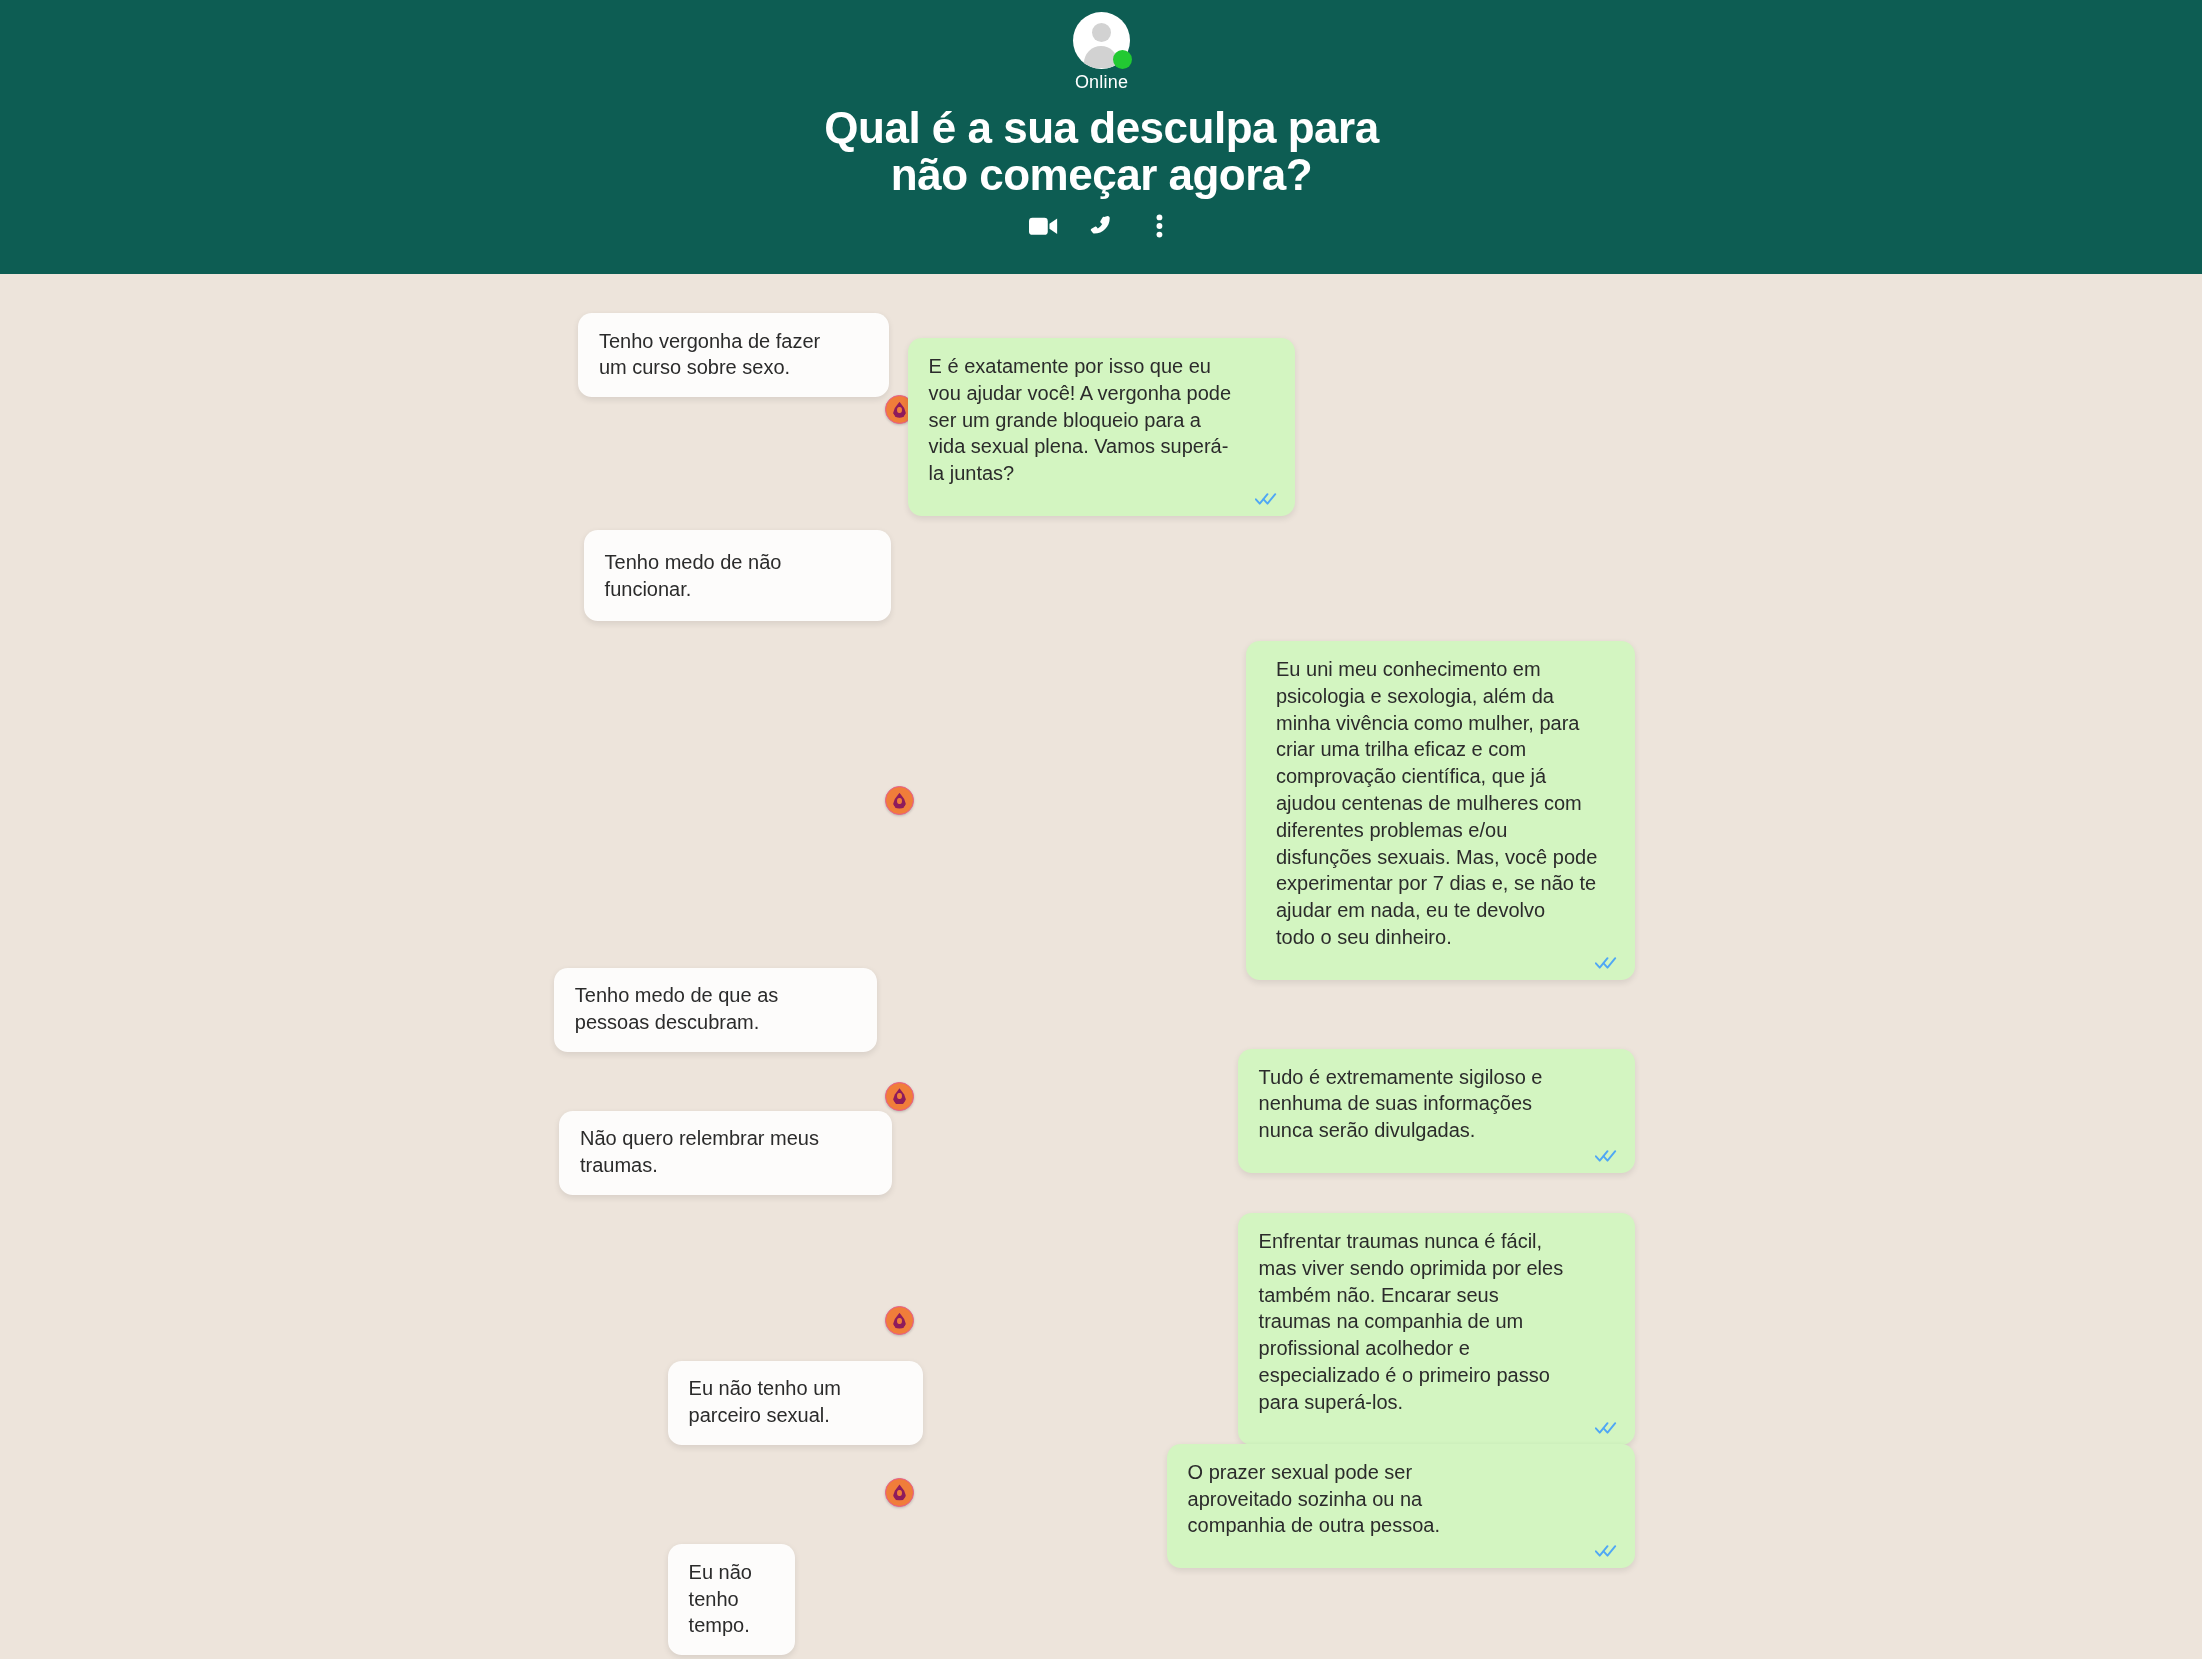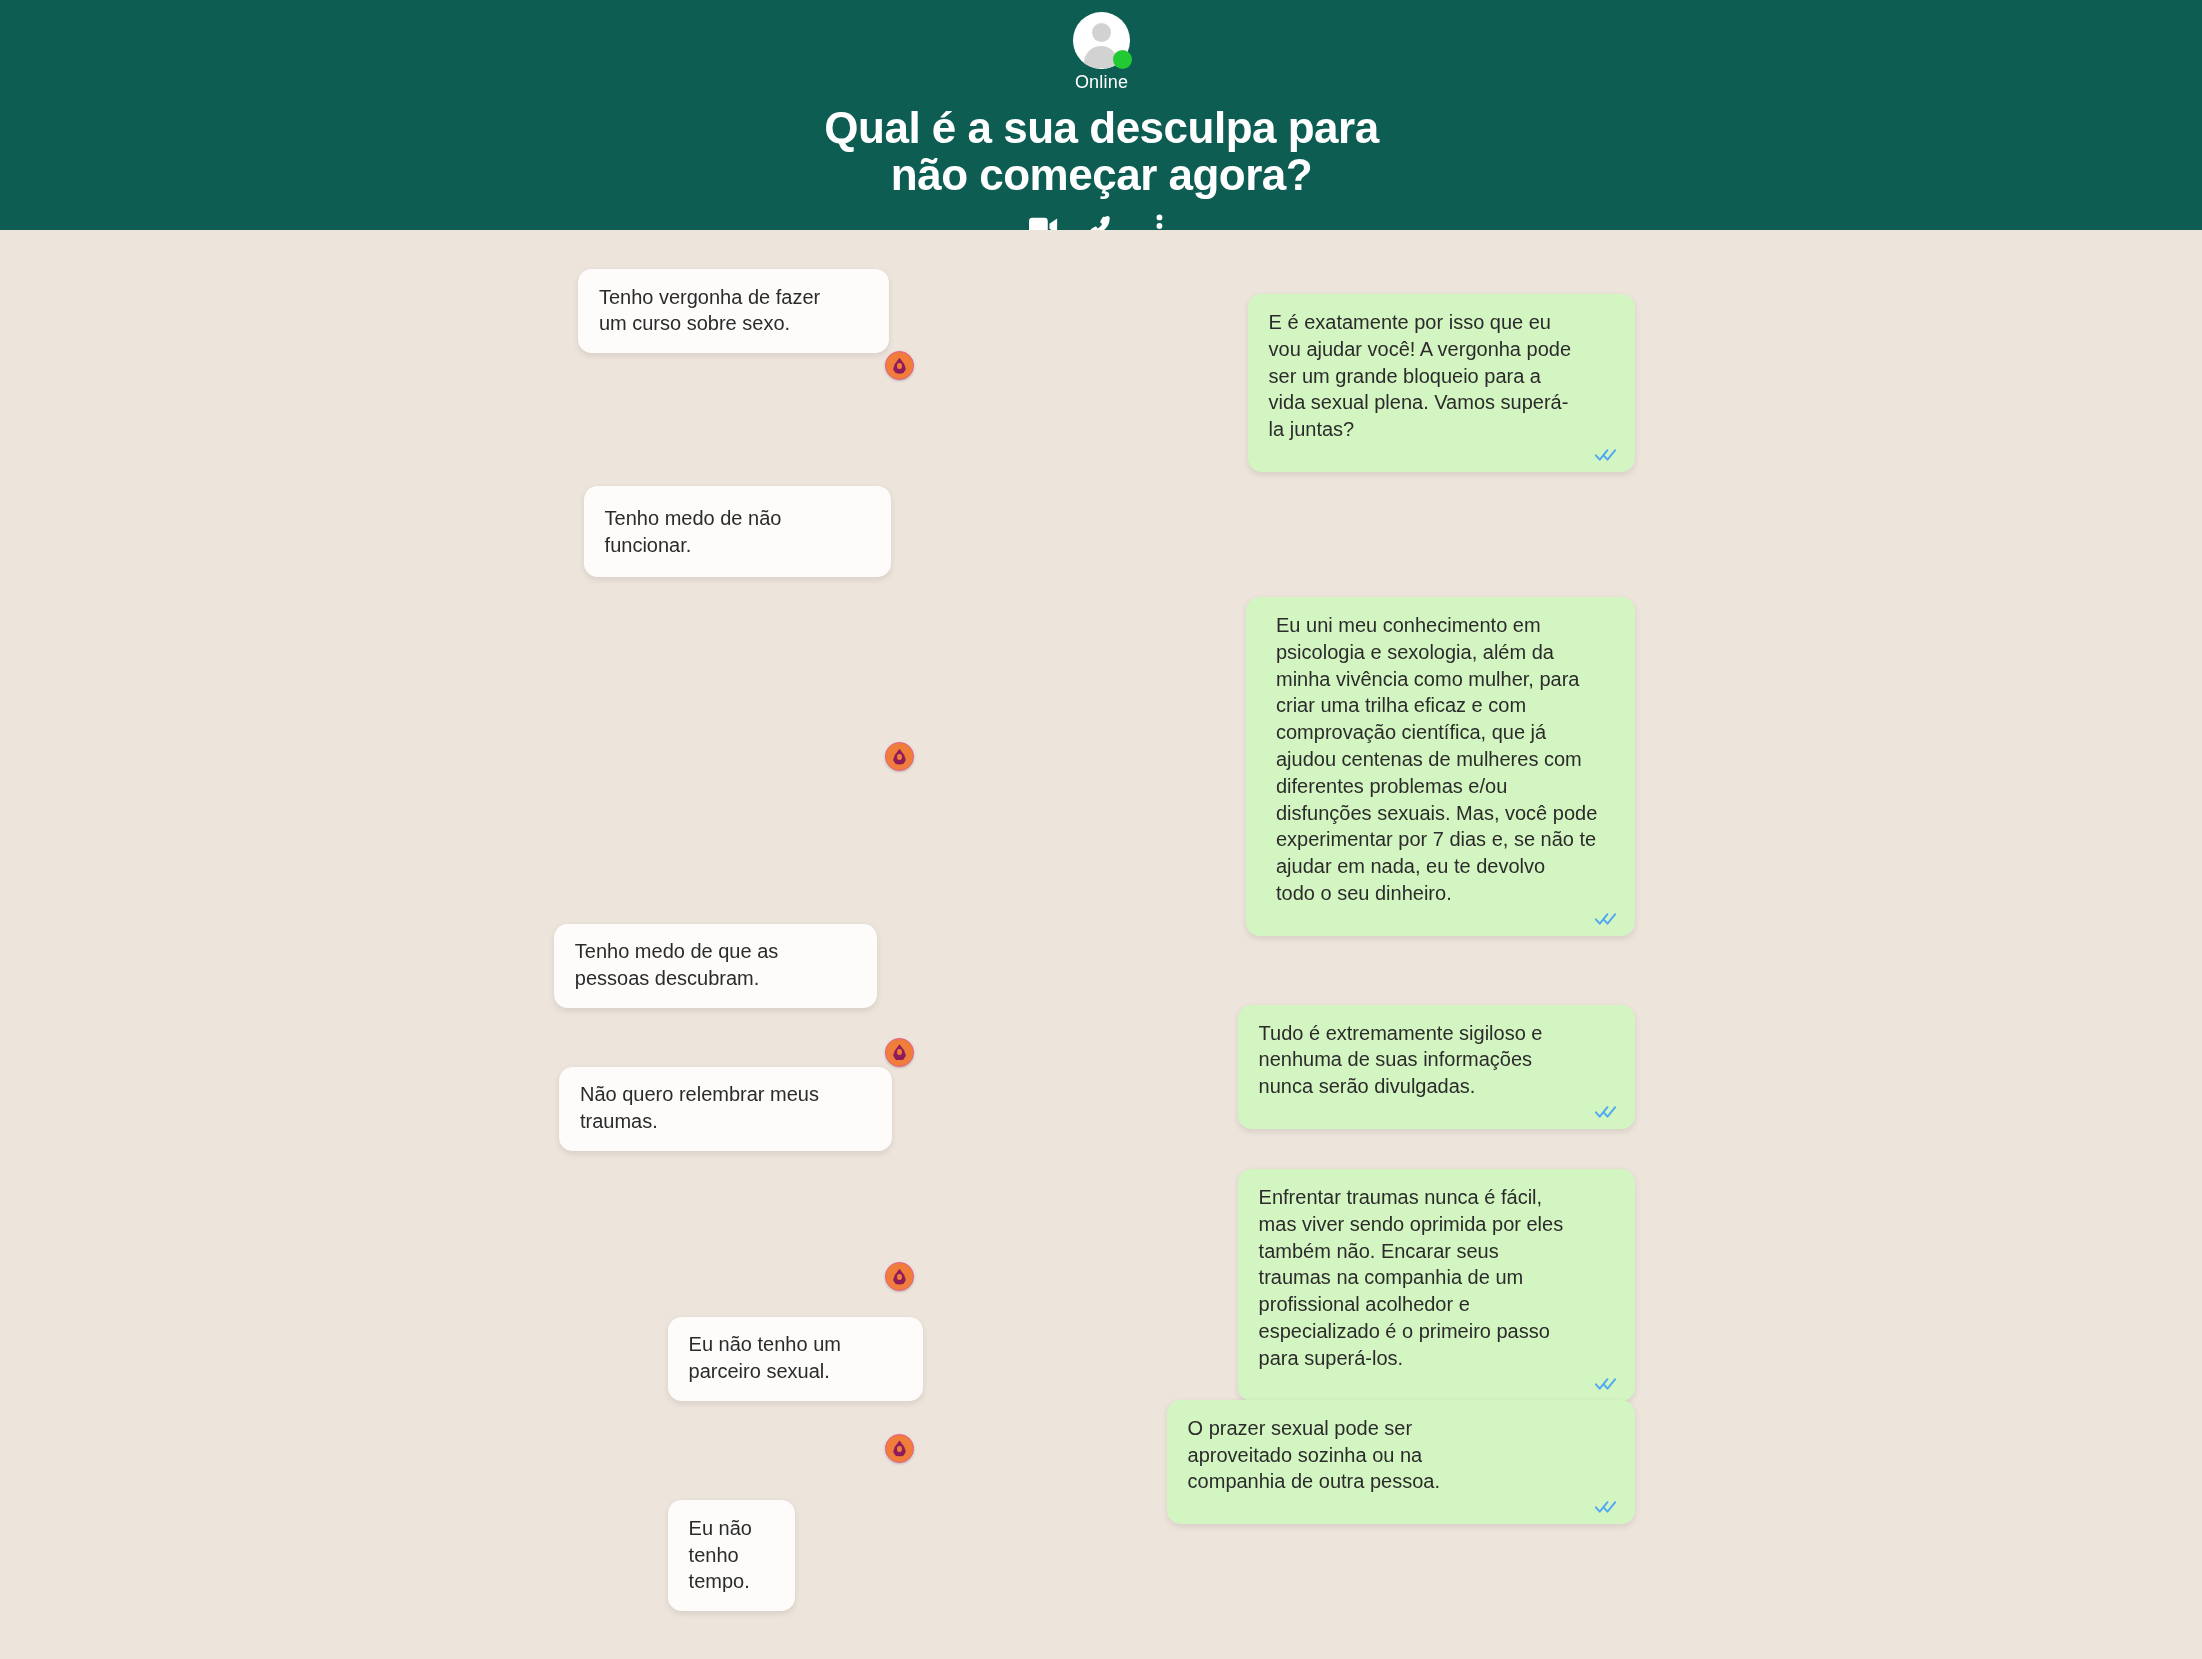--- a/index.html
+++ b/index.html
@@ -13,21 +13,21 @@
 
   body {
     background: #EDE4DB;
     font-family: "Liberation Sans", sans-serif;
     -webkit-font-smoothing: antialiased;
   }
 
   
   .chat-header {
     width: 100%;
-    height: 230px;
+    height: 274px;
     background: #0D5D53;
     display: flex;
     flex-direction: column;
     align-items: center;
     justify-content: flex-start;
     padding-top: 12px;
     position: relative;
   }
 
   .avatar-wrap {
@@ -233,21 +233,21 @@
 <div class="chat-body">
   <div class="chat-inner">
 
     <div class="msg-row left" style="margin-left:10.3px;">
       <div class="bubble incoming" style="width:311px;">
         <span class="text">Tenho vergonha de fazer
 um curso sobre sexo.</span>
       </div>
     </div>
 
-    <div class="msg-row right" style="margin-top:-59px;">
+    <div class="msg-row right" style="margin-top:-59px;justify-content:center;">
       <div class="brand-badge" style="left:317px; top:57px;">
         <span class="drop"></span>
       </div>
       <div class="bubble outgoing" style="width:387px;">
         <span class="text">E é exatamente por isso que eu
 vou ajudar você! A vergonha pode
 ser um grande bloqueio para a
 vida sexual plena. Vamos superá-
 la juntas?</span>
         <span class="ticks">

